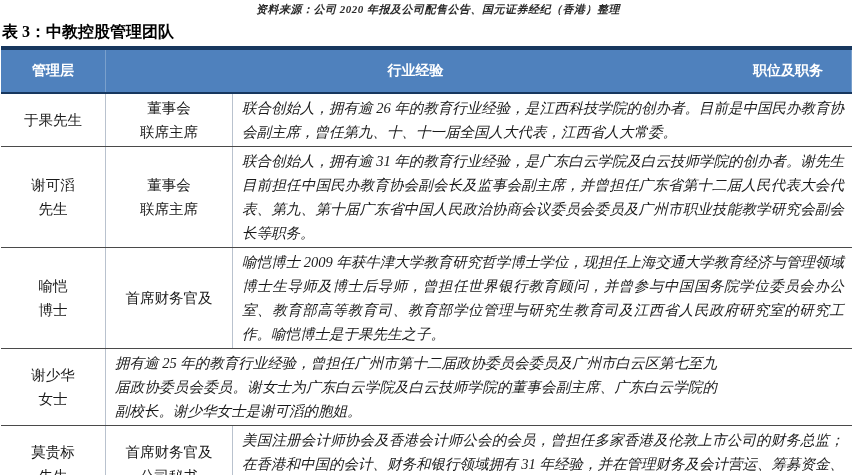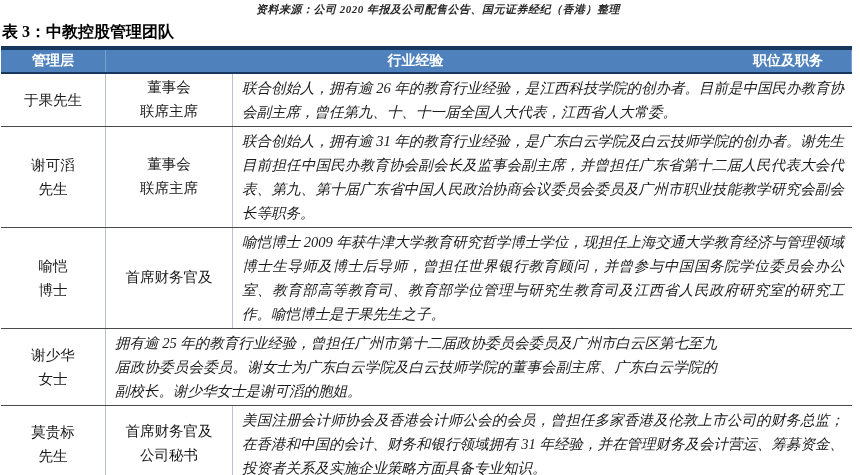--- a/index.html
+++ b/index.html
@@ -46,21 +46,21 @@
     display: flex;
     border-top: 4px solid var(--accent-dark);
     border-bottom: 2px solid var(--accent-dark);
     background: var(--header-bg);
     color: var(--header-text);
     font-weight: bold;
     font-size: 14px;
   }
   .th {
     box-sizing: border-box;
-    padding: 2px 2px;
+    padding: 12px 2px;
     text-align: center;
     line-height: 18px;
   }
   .col-name  { width: 105px; }
   .col-pos   { width: 127px; }
   .col-exp   { width: 619px; }
   .thead .col-name, .thead .col-pos { border-right: 1px solid #7aa0cc; }
   .trow {
     display: flex;
     border-top: 1px solid var(--line-dark);
@@ -74,21 +74,21 @@
   }
   .td.cell-name, .td.cell-pos {
     display: flex;
     align-items: center;
     justify-content: center;
     text-align: center;
     white-space: pre-line;
     border-right: 1px solid var(--line-light);
   }
   .td.cell-name { width: 105px; }
-  .td.cell-pos  { width: 127px; font-family: Liberation Mono, monospace; }
+  .td.cell-pos  { width: 127px; }
   .td.cell-exp  {
     width: 619px;
     text-align: justify;
     padding: 2px 8px 2px 9px;
     font-style: italic;
   }
 </style>
 </head>
 <body>
 

